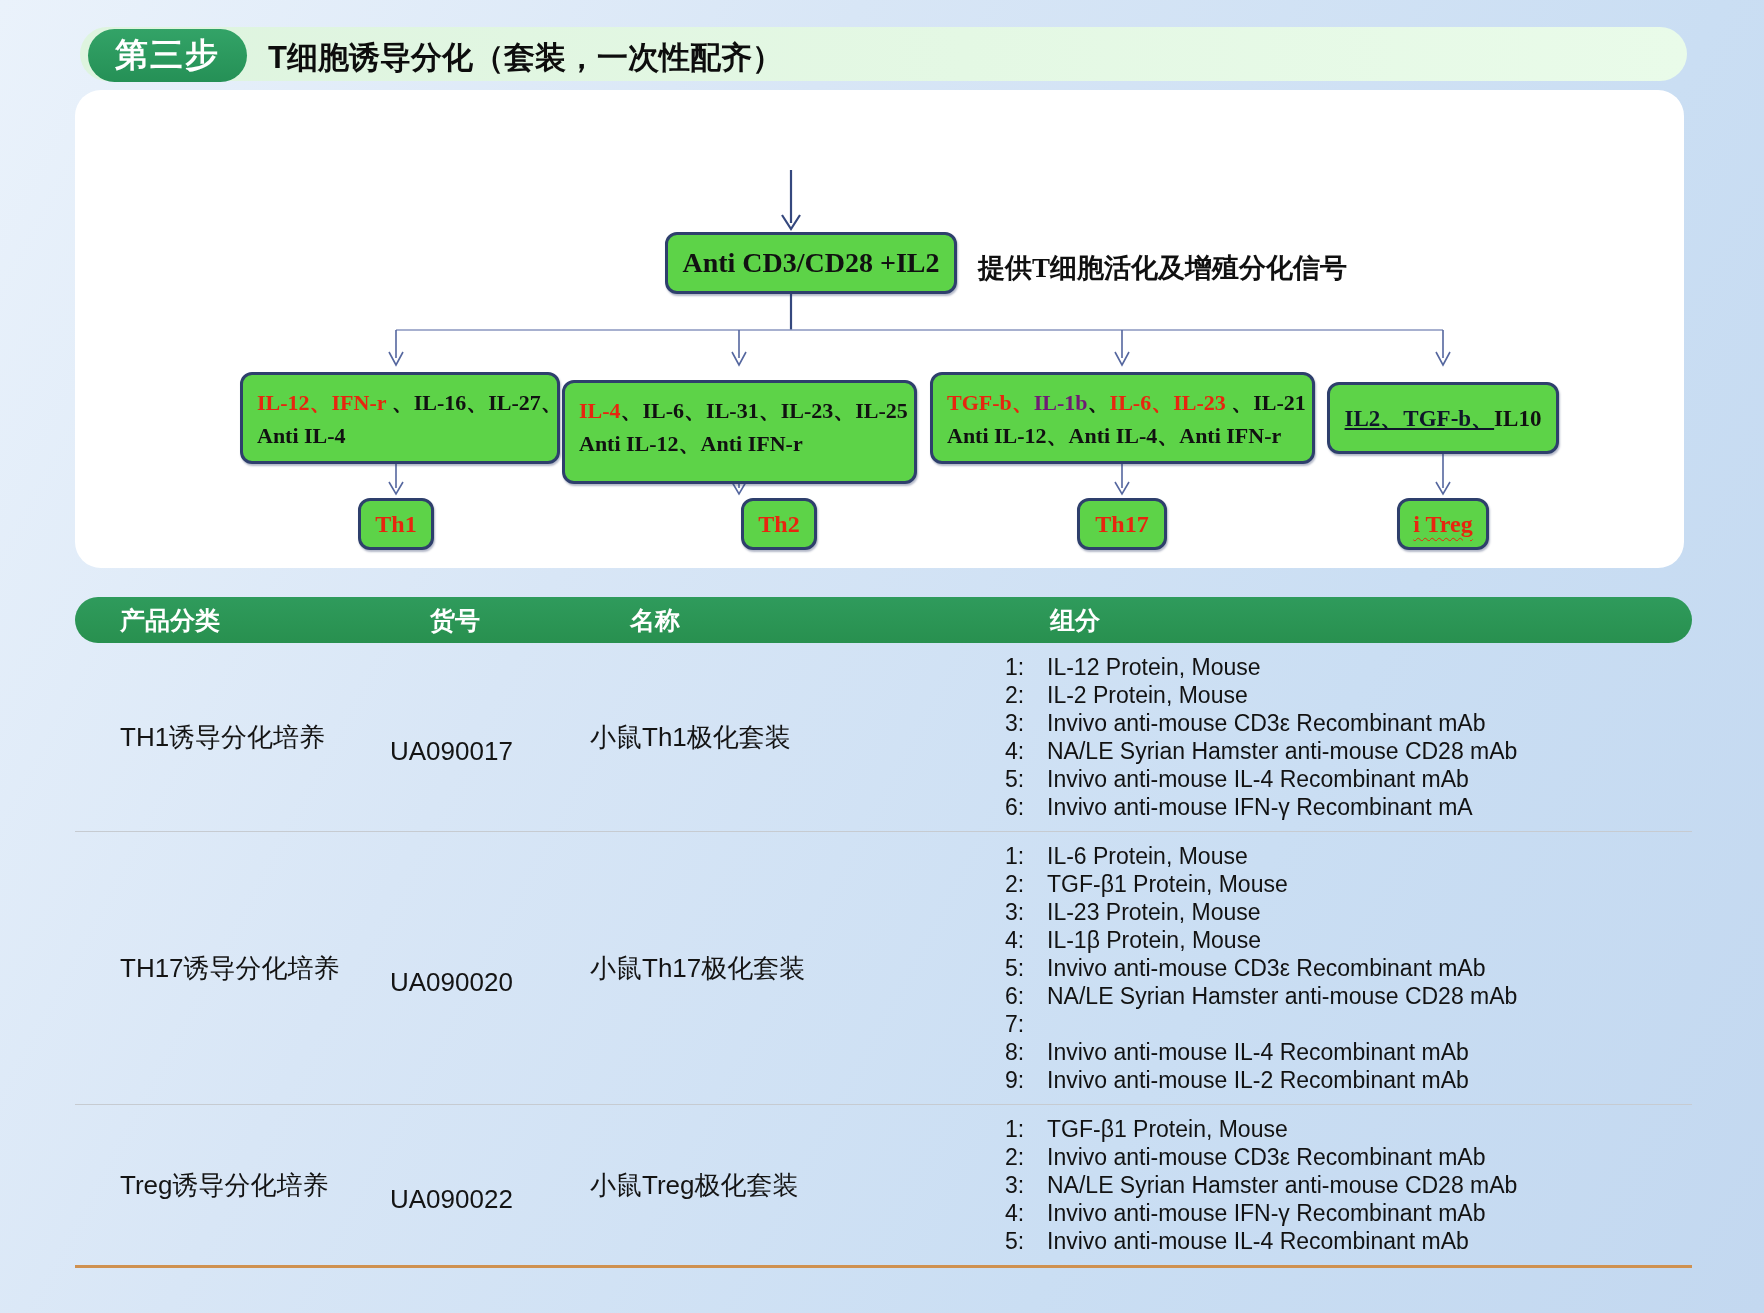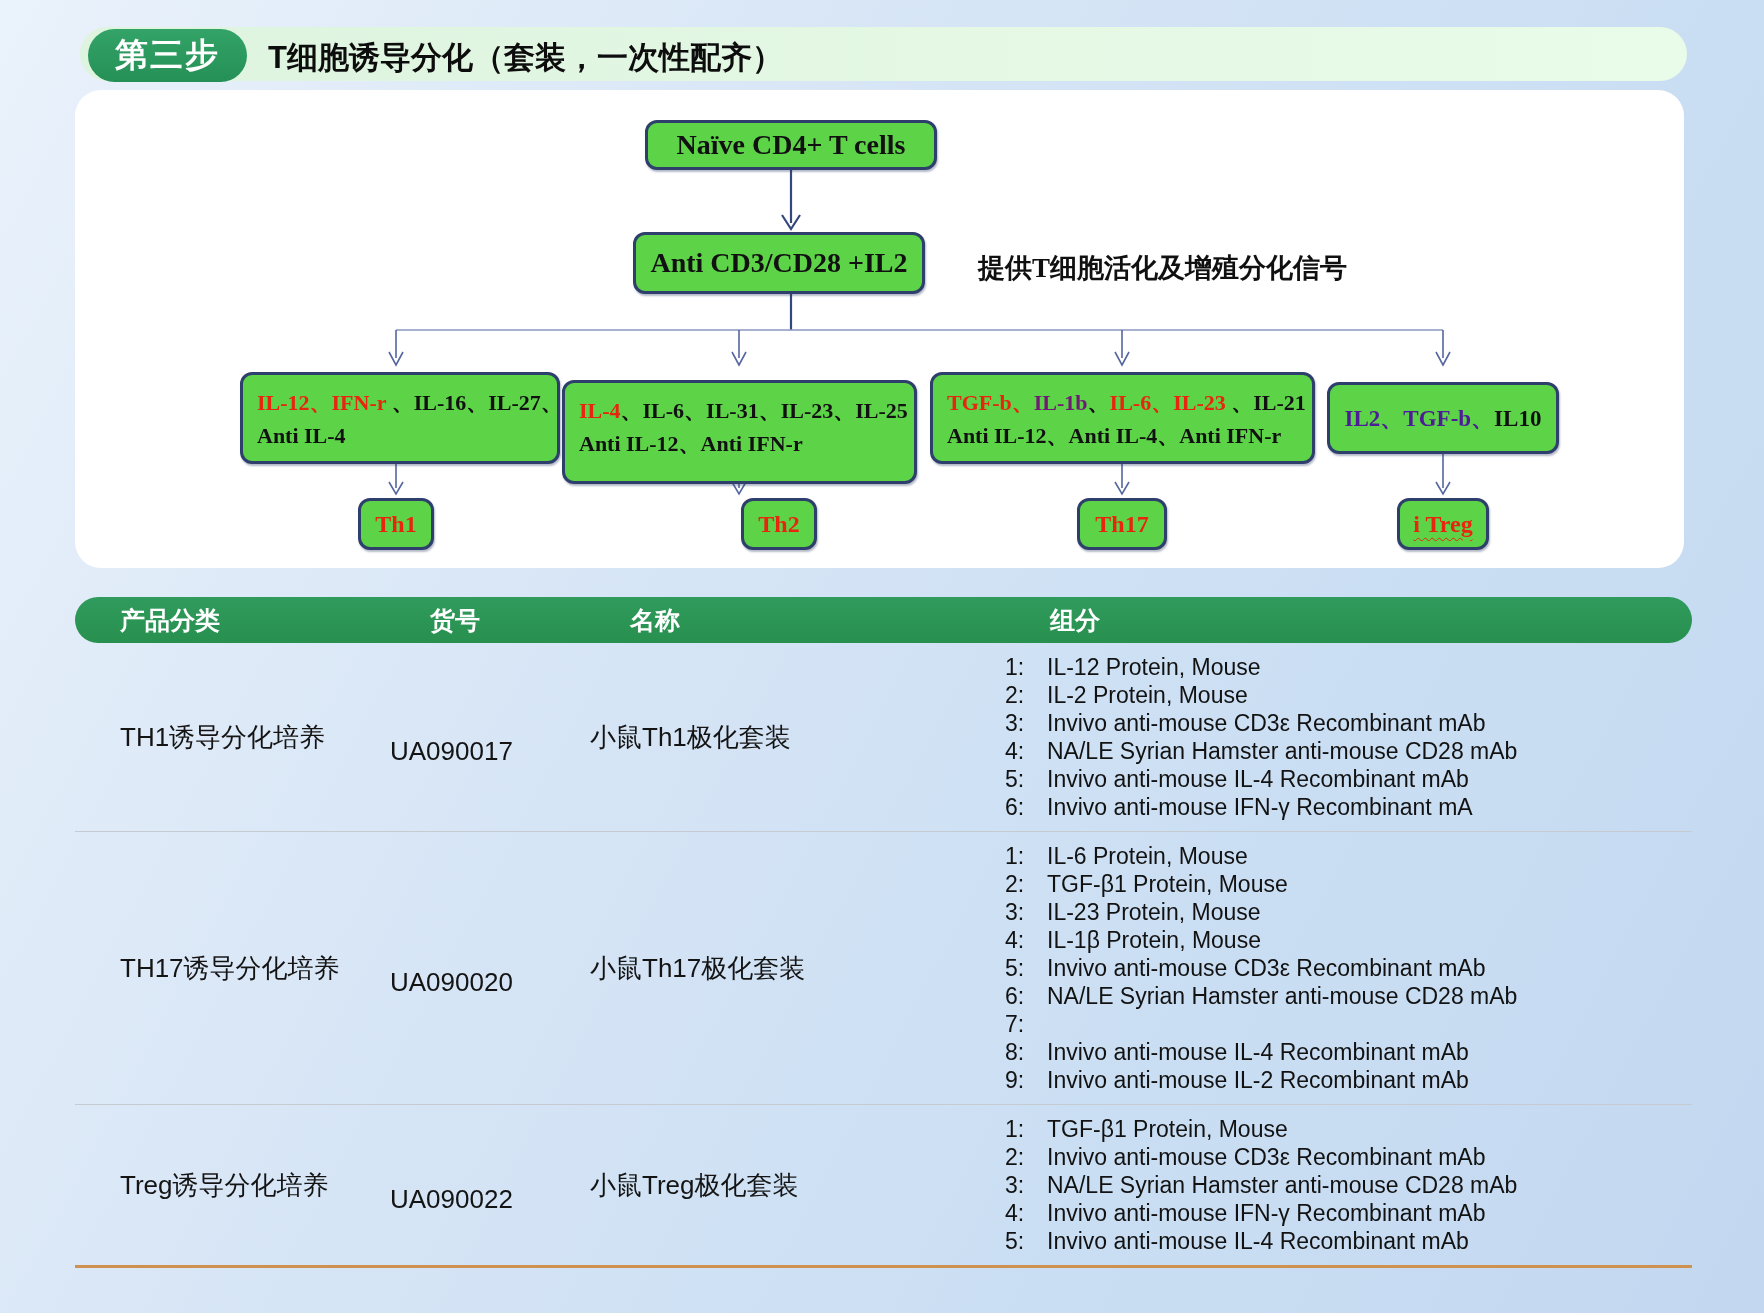--- a/index.html
+++ b/index.html
@@ -28,21 +28,21 @@
     background:#ffffff;border-radius:26px;
   }
   .flow-panel svg{position:absolute;left:0;top:0;}
   .fc-box{
     position:absolute;background:#5dd348;border:3px solid #2e3f6c;border-radius:12px;
     font-family:"Liberation Serif",serif;font-weight:700;color:#111111;
     box-sizing:border-box;box-shadow:1px 2px 2px rgba(40,55,100,.35);
   }
   .fc-center{display:flex;align-items:center;justify-content:center;}
   .fc-root{left:570px;top:30px;width:292px;height:50px;font-size:28px;}
-  .fc-stim{left:558px;top:142px;width:292px;height:62px;font-size:28px;}
+  .fc-stim{left:590px;top:142px;width:292px;height:62px;font-size:28px;}
   .fc-note{
     position:absolute;left:903px;top:160px;font-family:"Liberation Serif",serif;
     font-weight:700;font-size:27px;color:#101010;text-align:right;
   }
   .fc-branch{padding:11px 10px 0 14px;font-size:22px;line-height:33px;white-space:nowrap;}
   .fc-b1{left:165px;top:282px;width:320px;height:92px;}
   .fc-b2{left:487px;top:290px;width:355px;height:104px;}
   .fc-b3{left:855px;top:282px;width:385px;height:92px;}
   .fc-b4{left:1252px;top:292px;width:232px;height:72px;font-size:23px;padding:0;}
   .fc-th{height:52px;font-size:24px;color:#e8250f;top:408px;}
@@ -91,29 +91,28 @@
       <path d="M664 240 V268 M657 262 L664 275 L671 262"></path>
       <path d="M1047 240 V268 M1040 262 L1047 275 L1054 262"></path>
       <path d="M1368 240 V268 M1361 262 L1368 275 L1375 262"></path>
       <path d="M321 374 V398 M314 392 L321 404 L328 392"></path>
       <path d="M664 374 V398 M657 392 L664 404 L671 392"></path>
       <path d="M1047 374 V398 M1040 392 L1047 404 L1054 392"></path>
       <path d="M1368 364 V398 M1361 392 L1368 404 L1375 392"></path>
     </g>
   </svg>
 
-  <div class="fc-box fc-center fc-root">Naïve CD4+ T cells</div>
   <div class="fc-box fc-center fc-stim">Anti CD3/CD28 +IL2</div>
   <div class="fc-note">提供T细胞活化及增殖分化信号</div>
 
   <div class="fc-box fc-branch fc-b1"><span style="color: rgb(232, 37, 15);">IL-12、IFN-r</span><span style="color: rgb(17, 17, 17);"> 、IL-16、IL-27、</span><br><span style="color: rgb(17, 17, 17);">Anti IL-4</span></div>
   <div class="fc-box fc-branch fc-b2"><span style="color: rgb(232, 37, 15);">IL-4</span><span style="color: rgb(17, 17, 17);">、IL-6、IL-31、IL-23、IL-25</span><br><span style="color: rgb(17, 17, 17);">Anti IL-12、Anti IFN-r</span></div>
   <div class="fc-box fc-branch fc-b3"><span style="color: rgb(232, 37, 15);">TGF-b、</span><span style="color: #701a75;">IL-1b</span><span style="color: rgb(17, 17, 17);">、</span><span style="color: rgb(232, 37, 15);">IL-6、IL-23</span><span style="color: rgb(17, 17, 17);"> 、IL-21</span><br><span style="color: rgb(17, 17, 17);">Anti IL-12、Anti IL-4、Anti IFN-r</span></div>
   <div class="fc-box fc-center fc-branch fc-b4">
-      <span style="color: #4c1d95;">IL2、TGF-b、</span>
+      <span style="color: #0f172a; text-decoration: underline;">IL2、TGF-b、</span>
       <span style="color: rgb(17, 17, 17);">IL10</span>
     </div>
 
   <div class="fc-box fc-center fc-th fc-th1">Th1</div>
   <div class="fc-box fc-center fc-th fc-th2">Th2</div>
   <div class="fc-box fc-center fc-th fc-th3">Th17</div>
   <div class="fc-box fc-center fc-th fc-th4">i Treg</div>
 </div>
 
 <div class="tbl-header">

